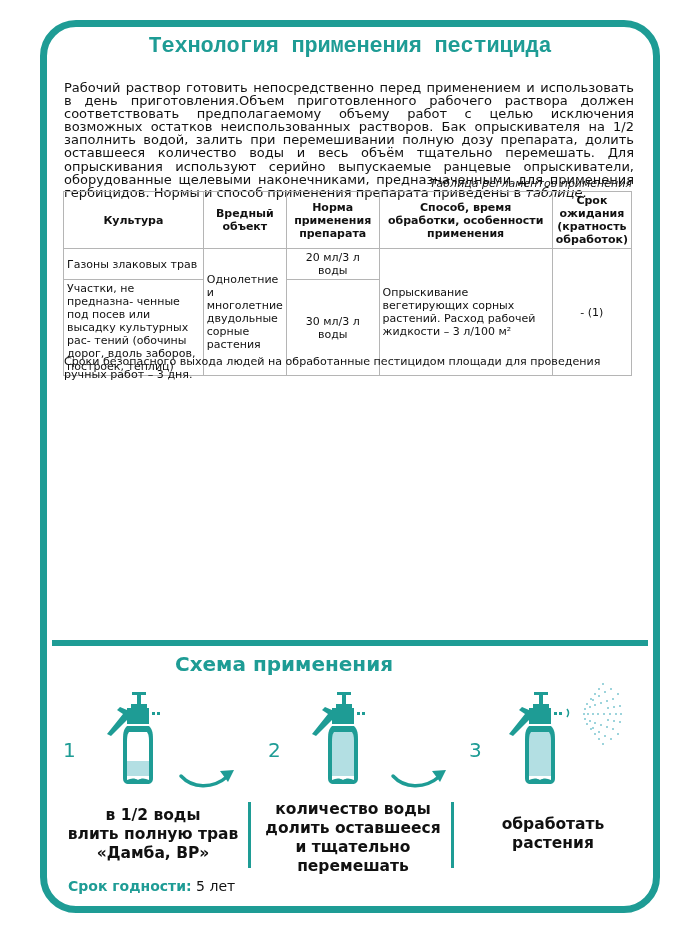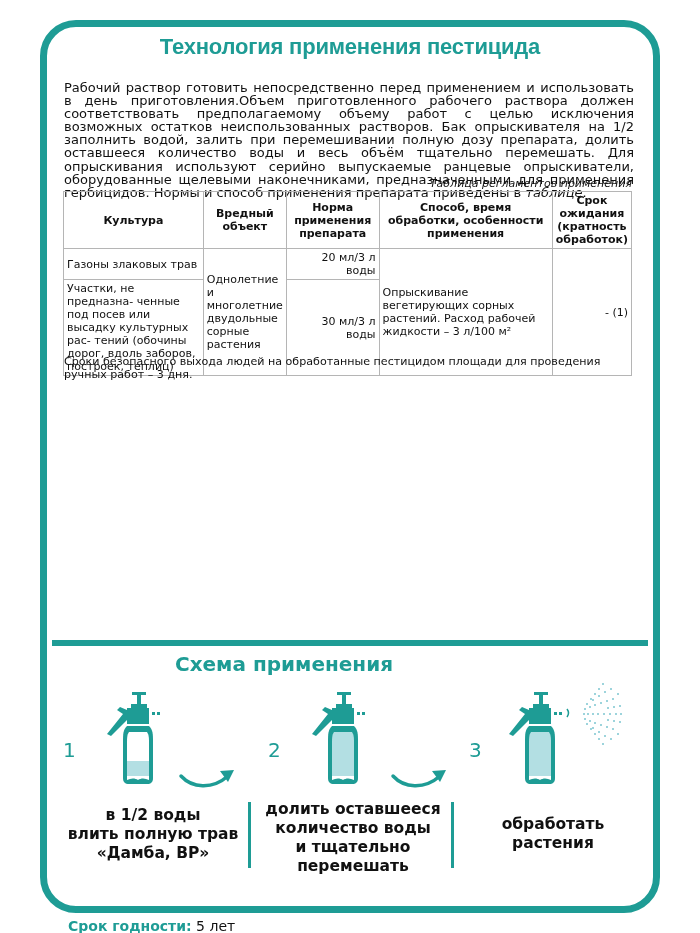--- a/index.html
+++ b/index.html
@@ -1,44 +1,44 @@
 <!DOCTYPE html>
 <html><head>
 <meta charset="utf-8">
 <style>
   html, body { margin: 0; padding: 0; background: #ffffff; }
   body { width: 700px; height: 933px; position: relative; overflow: hidden;
          font-family: "DejaVu Sans", sans-serif; color: #111; }
   .frame { position: absolute; left: 40px; top: 20px; width: 606px; height: 879px;
            border: 7px solid #1e9c95; border-radius: 36px; }
   .title { position: absolute; left: 0; top: 34px; width: 700px; text-align: center;
-           font-family: Liberation Sans, sans-serif; font-weight: bold; font-size: 22px;
+           font-family: Liberation Mono, monospace; font-weight: bold; font-size: 22px;
            color: #1e9c95; letter-spacing: -0.2px; }
   .para { position: absolute; left: 64px; top: 81px; width: 570px;
           font-size: 13px; line-height: 13.1px; text-align: justify; }
   .para i { font-style: italic; }
   .caption { position: absolute; left: 64px; top: 177px; width: 568px; text-align: right;
              font-size: 11px; font-style: italic; }
   table.reg { position: absolute; left: 63px; top: 191px; width: 569px;
               border-collapse: collapse; font-size: 11px; line-height: 13px; }
   table.reg th, table.reg td { border: 1px solid #b5b5b5; padding: 2px 3px; vertical-align: middle; }
   table.reg th { font-weight: bold; text-align: center; height: 50px; }
-  table.reg td.center { text-align: right; }
+  table.reg td.center { text-align: center; }
   .safety { position: absolute; left: 64px; top: 355px; width: 570px;
             font-size: 11.1px; line-height: 13.1px; }
   .divider { position: absolute; left: 52px; top: 640px; width: 596px; height: 6px; background: #1e9c95; }
   .subtitle { position: absolute; left: 0; top: 652px; width: 568px; text-align: center;
               font-weight: bold; font-size: 20px; color: #1e9c95; }
   .stepnum { position: absolute; font-size: 20px; color: #1e9c95; font-family: "DejaVu Sans", sans-serif; font-weight: normal; }
   .bottle { position: absolute; }
   .arrow { position: absolute; }
   .steptext { position: absolute; text-align: center; font-weight: bold; font-size: 15.5px;
               line-height: 19px; color: #111; }
   .vsep { position: absolute; width: 3px; background: #1e9c95; }
-  .expiry { position: absolute; left: 68px; top: 878px; font-size: 14px; margin-top: 40px; }
+  .expiry { position: absolute; left: 68px; top: 878px; font-size: 14px; }
   .expiry .label { color: #1e9c95; font-weight: bold; }
 </style>
 </head>
 <body>
 
 <div class="frame"></div>
 
 <div class="title">Технология применения пестицида</div>
 
 <div class="para"><span>Рабочий раствор готовить непосредственно перед применением и использовать в день приготовления.Объем приготовленного рабочего раствора должен соответствовать предполагаемому объему работ с целью исключения возможных остатков неиспользованных растворов. Бак опрыскивателя на 1/2 заполнить водой, залить при перемешивании полную дозу препарата, долить оставшееся количество воды и весь объём тщательно перемешать. Для опрыскивания используют серийно выпускаемые ранцевые опрыскиватели, оборудованные щелевыми наконечниками, предназначенными для применения гербицидов. Нормы и способ применения препарата приведены в </span><i>таблице</i><span>.</span></div>
@@ -187,22 +187,22 @@
   </g>
 </svg>
 
 <div class="steptext" style="left:58px; top:806px; width:190px;">
   <div>в 1/2 воды</div>
   <div>влить полную трав</div>
   <div>«Дамба, ВР»</div>
 </div>
 <div class="vsep" style="left:248px; top:802px; height:66px;"></div>
 <div class="steptext" style="left:256px; top:800px; width:194px;">
+  <div>количество воды</div>
   <div>долить оставшееся</div>
-  <div>количество воды</div>
   <div>и тщательно</div>
   <div>перемешать</div>
 </div>
 <div class="vsep" style="left:451px; top:802px; height:66px;"></div>
 <div class="steptext" style="left:458px; top:815px; width:190px;">
   <div>обработать</div>
   <div>растения</div>
 </div>
 
 <div class="expiry">

